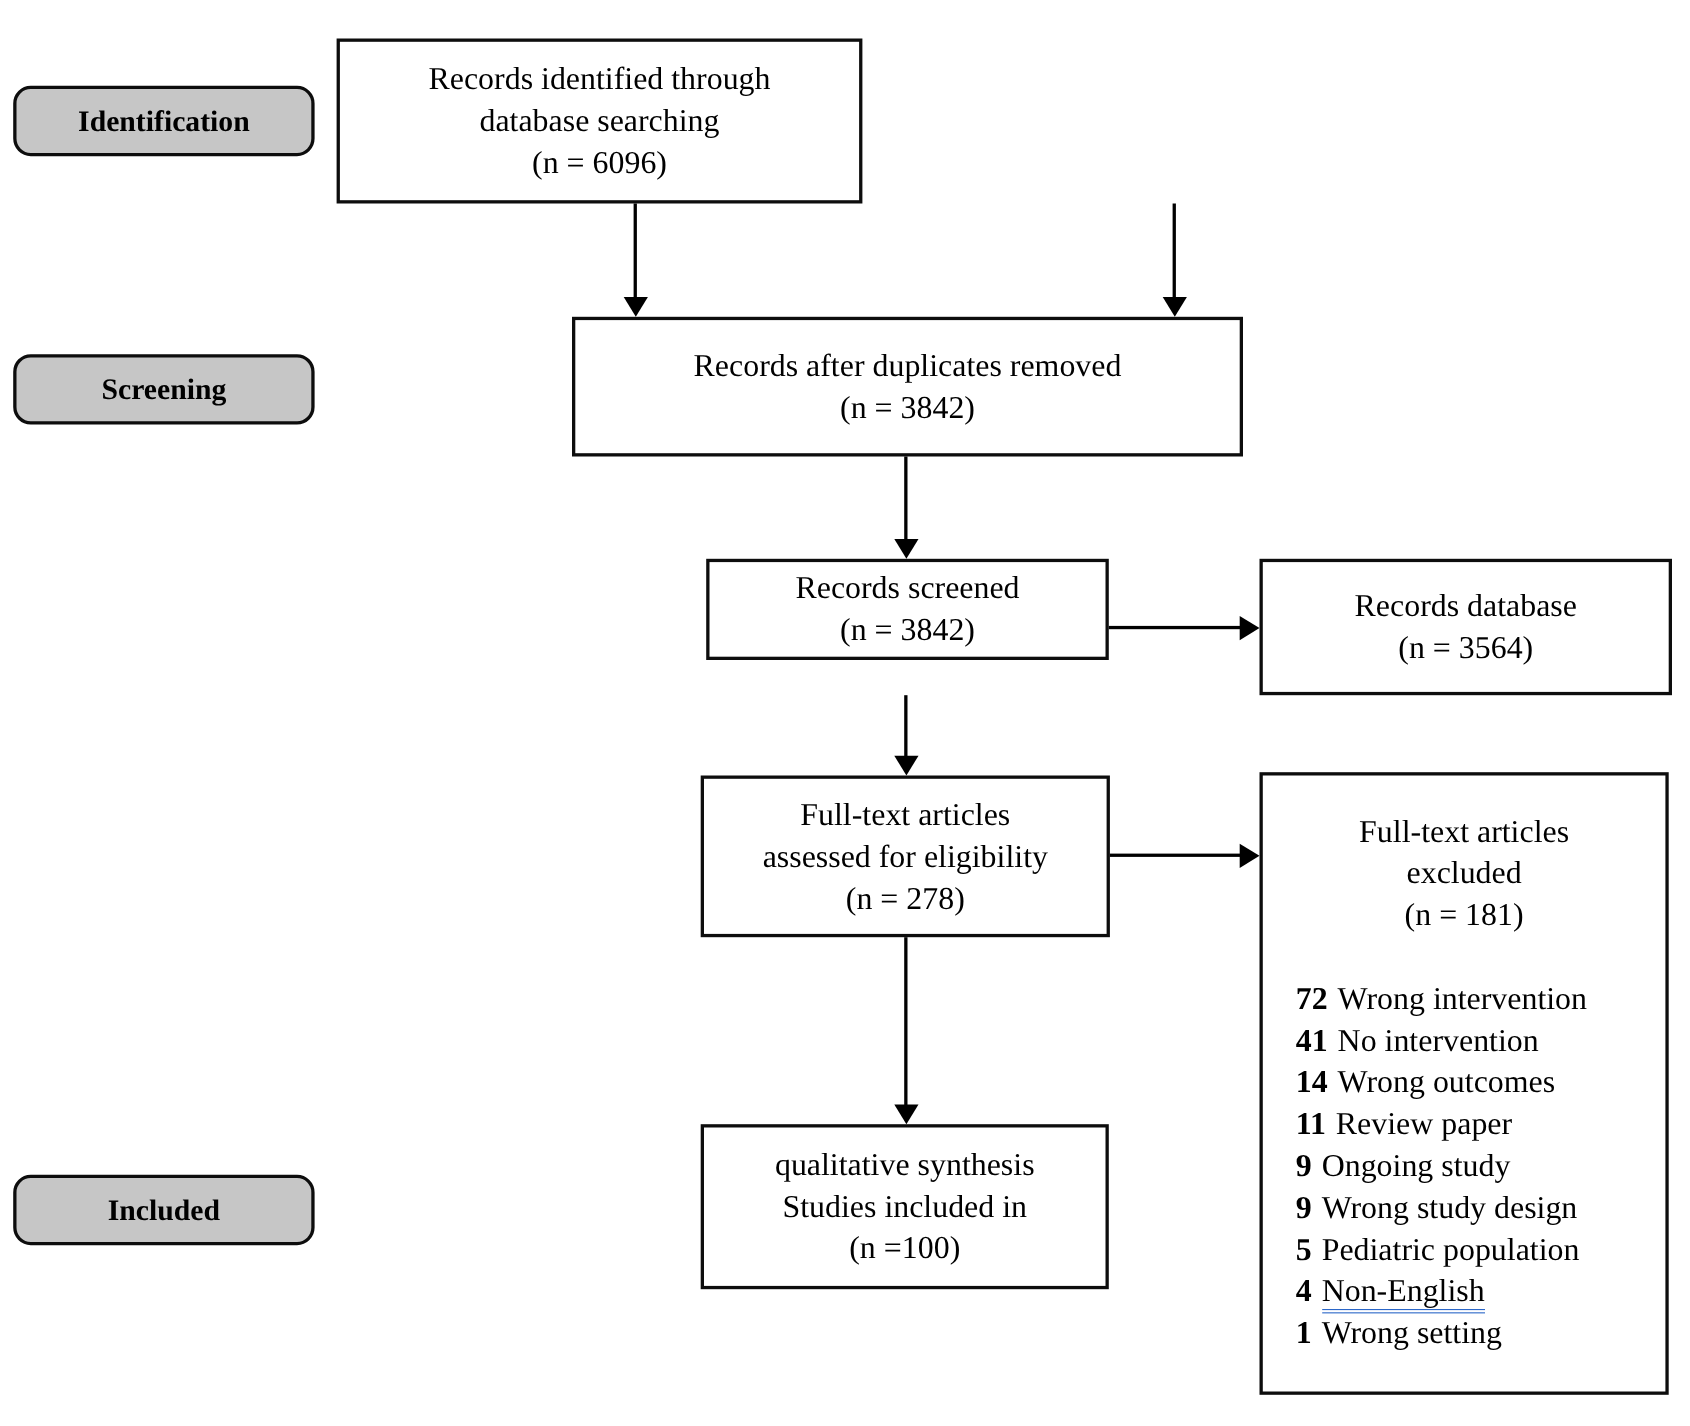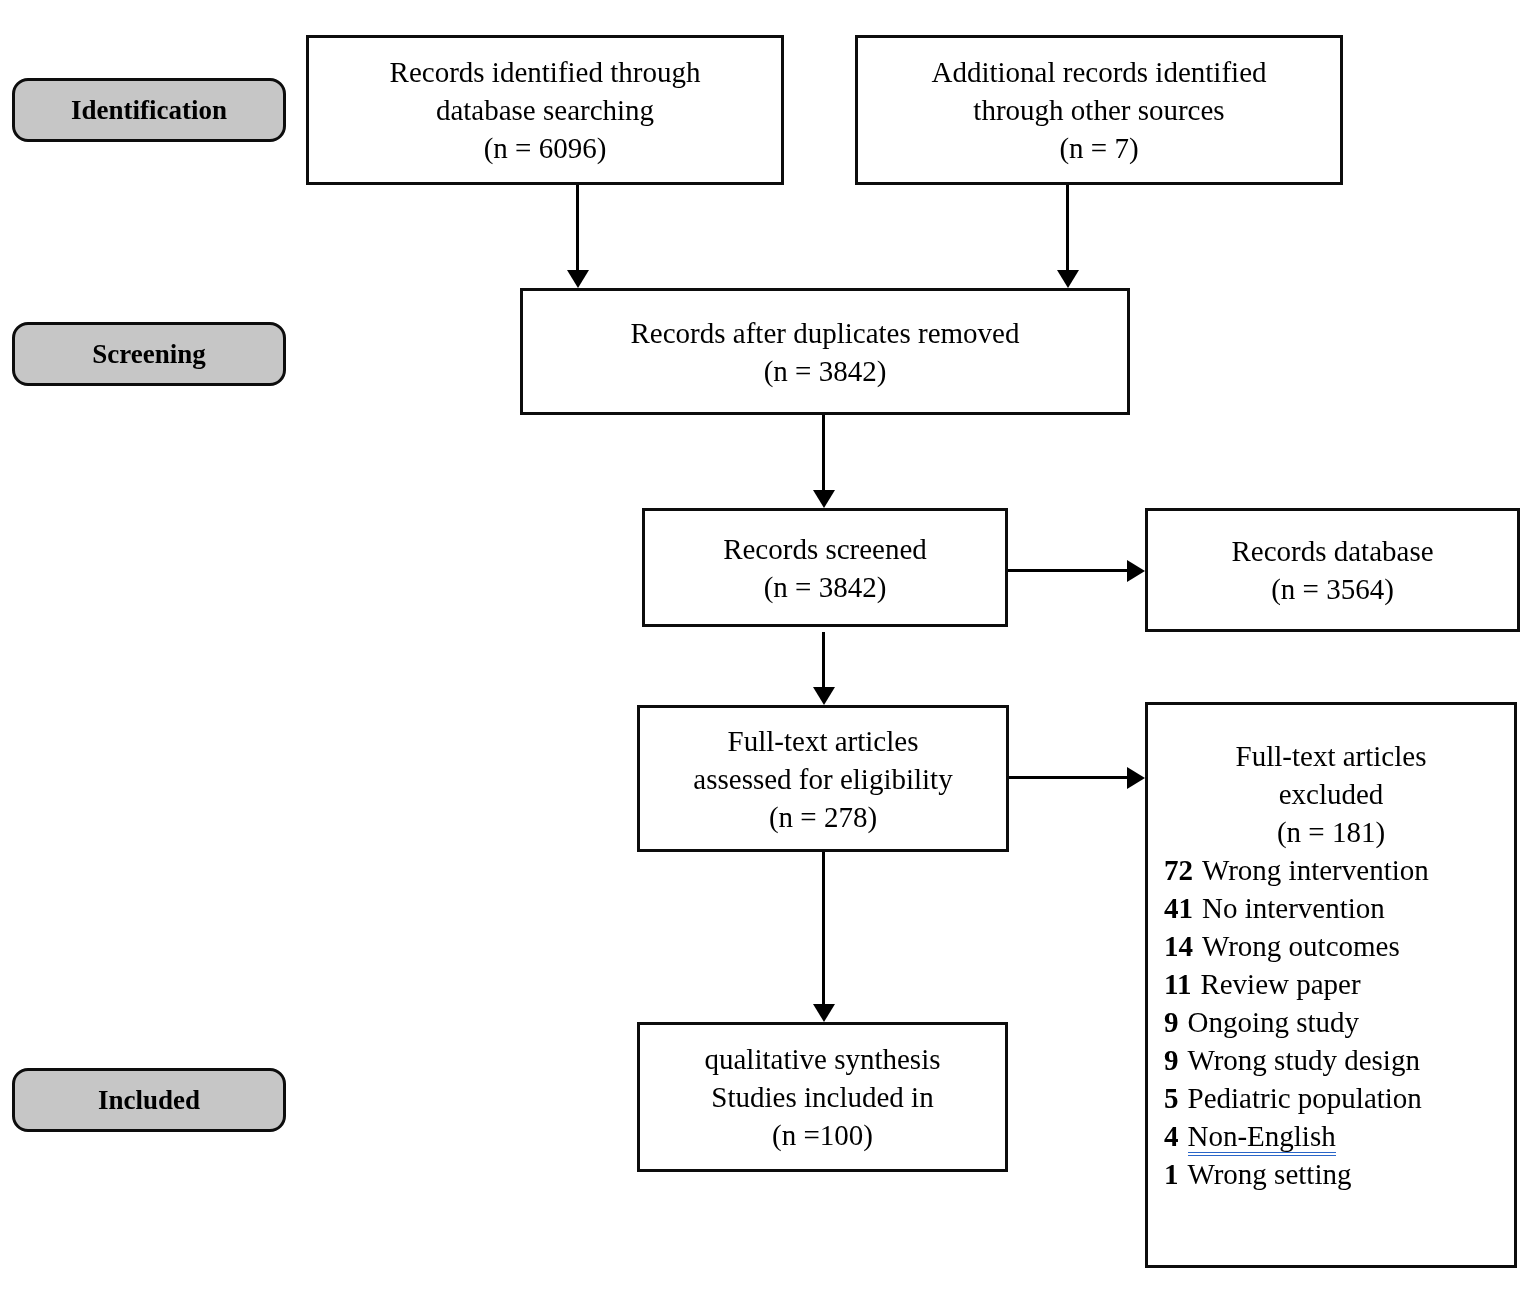--- a/index.html
+++ b/index.html
@@ -52,23 +52,24 @@
   .box .line { white-space: nowrap; }
   .stat { display: block; }
   .stat b { font-weight: normal; }
 
   
   .box.top-align {
     justify-content: flex-start;
     padding-top: 32px;
   }
   .reason-list {
+    margin-top: 38px;
     align-self: stretch;
     text-align: left;
-    padding-left: 16px;
+    padding-left: 30px;
     padding-right: 4px;
   }
   .reason-row { line-height: 38px; white-space: nowrap; }
   .reason-row b { margin-right: 9px; }
   .grammar-underline {
     border-bottom: 4px double var(--grammar-blue);
     padding-bottom: 0px;
   }
 
   
@@ -113,32 +114,27 @@
   <div class="stage-label" style="top:78px">Identification</div>
   <div class="stage-label" style="top:322px">Screening</div>
   <div class="stage-label" style="top:1068px">Included</div>
 
   <div class="box" style="left:306px; top:35px; width:478px; height:150px">
     <div class="line">Records identified through</div>
     <div class="line">database searching</div>
     <span class="stat"><span>(n = </span><b>6096</b><span>)</span></span>
   </div>
 
-  <div class="box" style="left:855px; top:35px; width:488px; height:150px">
-    <div class="line">Additional records identified</div>
-    <div class="line">through other sources</div>
-    <span class="stat"><span>(n = </span><b>7</b><span>)</span></span>
-  </div>
 
   <div class="box" style="left:520px; top:288px; width:610px; height:127px">
     <div class="line">Records after duplicates removed</div>
     <span class="stat"><span>(n = </span><b>3842</b><span>)</span></span>
   </div>
 
-  <div class="box" style="left:642px; top:508px; width:366px; height:119px">
+  <div class="box" style="left:642px; top:508px; width:366px; height:92px">
     <div class="line">Records screened</div>
     <span class="stat"><span>(n = </span><b>3842</b><span>)</span></span>
   </div>
 
   <div class="box" style="left:1145px; top:508px; width:375px; height:124px">
     <div class="line">Records database</div>
     <span class="stat"><span>(n = </span><b>3564</b><span>)</span></span>
   </div>
 
   <div class="box" style="left:637px; top:705px; width:372px; height:147px">

